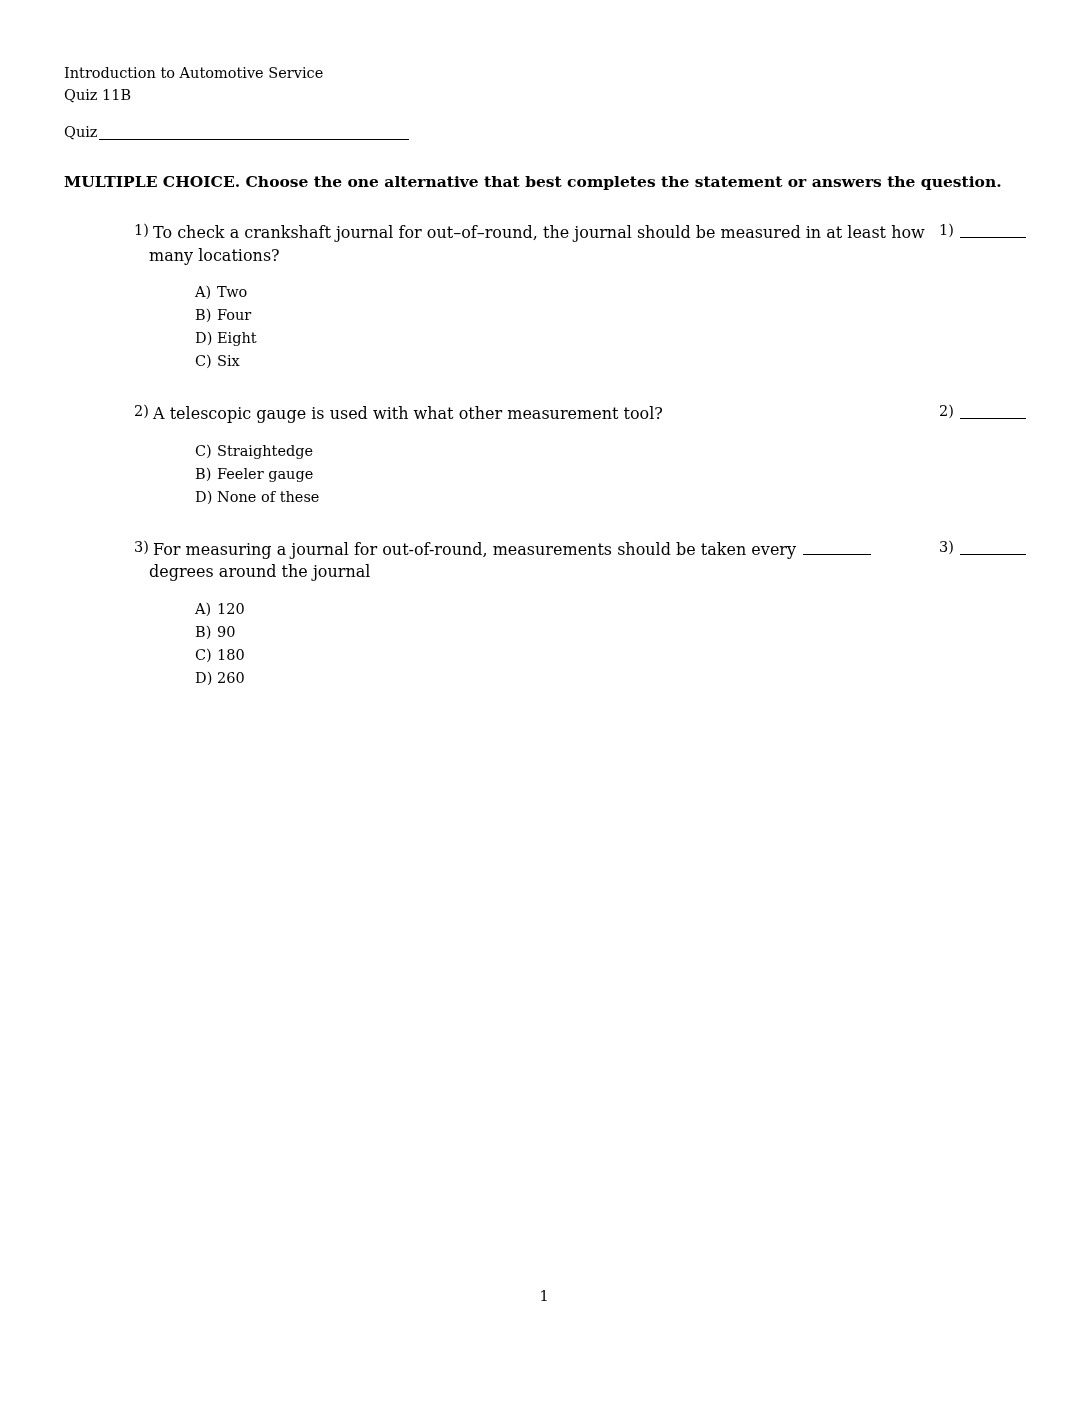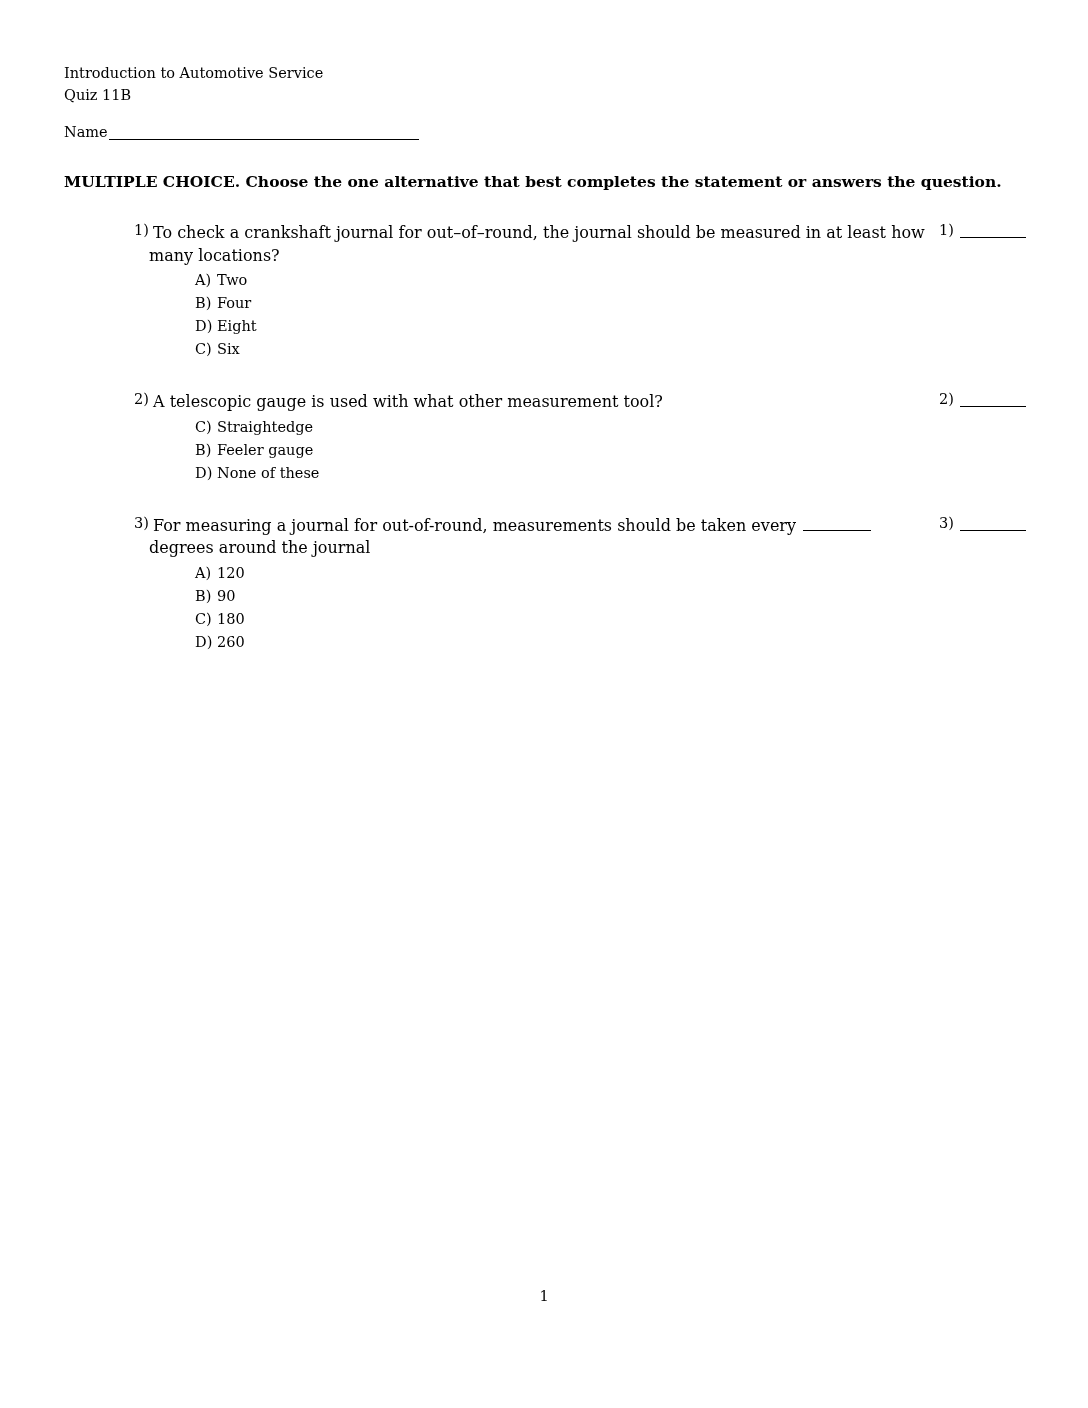--- a/index.html
+++ b/index.html
@@ -90,21 +90,21 @@
   .q-text .blank {
     display: inline-block;
     width: 68px;
     border-bottom: 1px solid #000;
     height: 13px;
     margin: 0 2px;
     vertical-align: baseline;
   }
   .options {
     margin-left: 22px;
-    margin-top: 2px;
+    margin-top: 14px;
   }
   .opt {
     font-size: 14.5px;
     line-height: 23px;
     padding-left: 46px;
     white-space: nowrap;
   }
   .opt-letter {
     display: inline-block;
     min-width: 22px;
@@ -140,21 +140,21 @@
 <body>
 
 <div class="page">
 
   <div class="header">
     <div>Introduction to Automotive Service</div>
     <div>Quiz 11B</div>
   </div>
 
   <div class="name-row">
-    <span class="name-label">Name</span>
+    <span class="name-label">Quiz</span>
     <span class="name-rule"></span>
   </div>
 
   <div class="instructions">MULTIPLE CHOICE.  Choose the one alternative that best completes the statement or answers the question.</div>
 
   <div class="questions">
 
     <div class="q-block" style="margin-bottom:30px;">
       <div class="q-main">
         <span class="q-num">1)</span>

